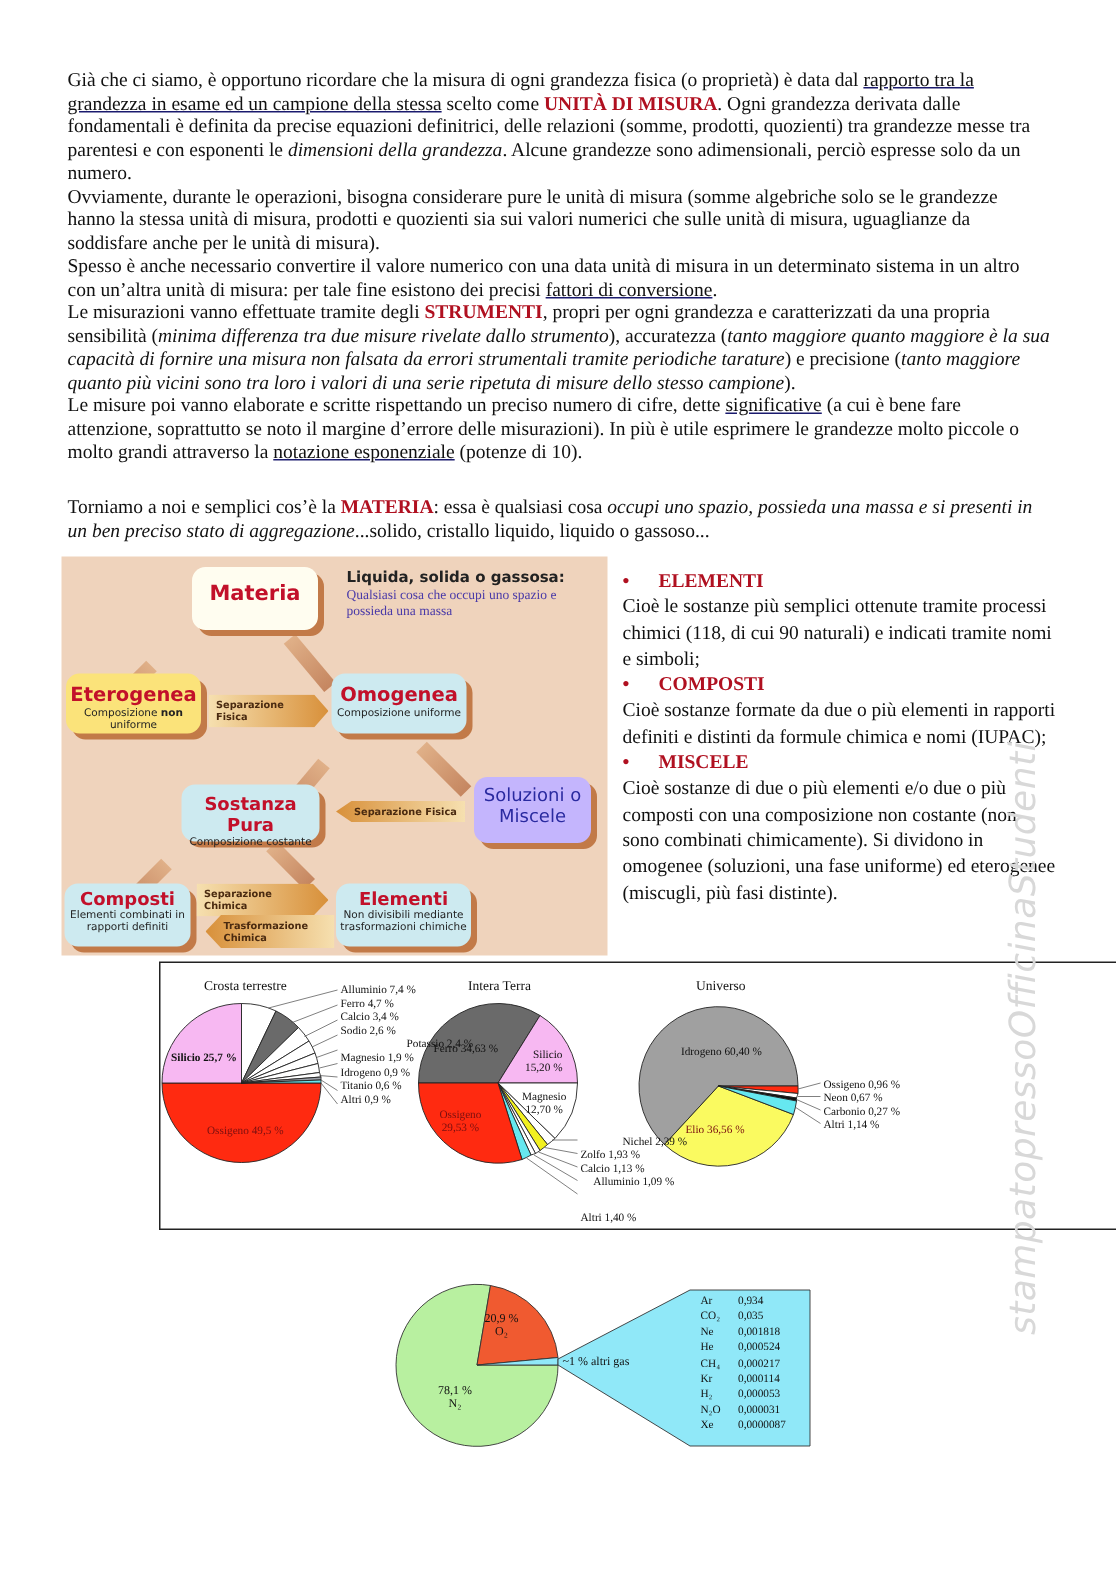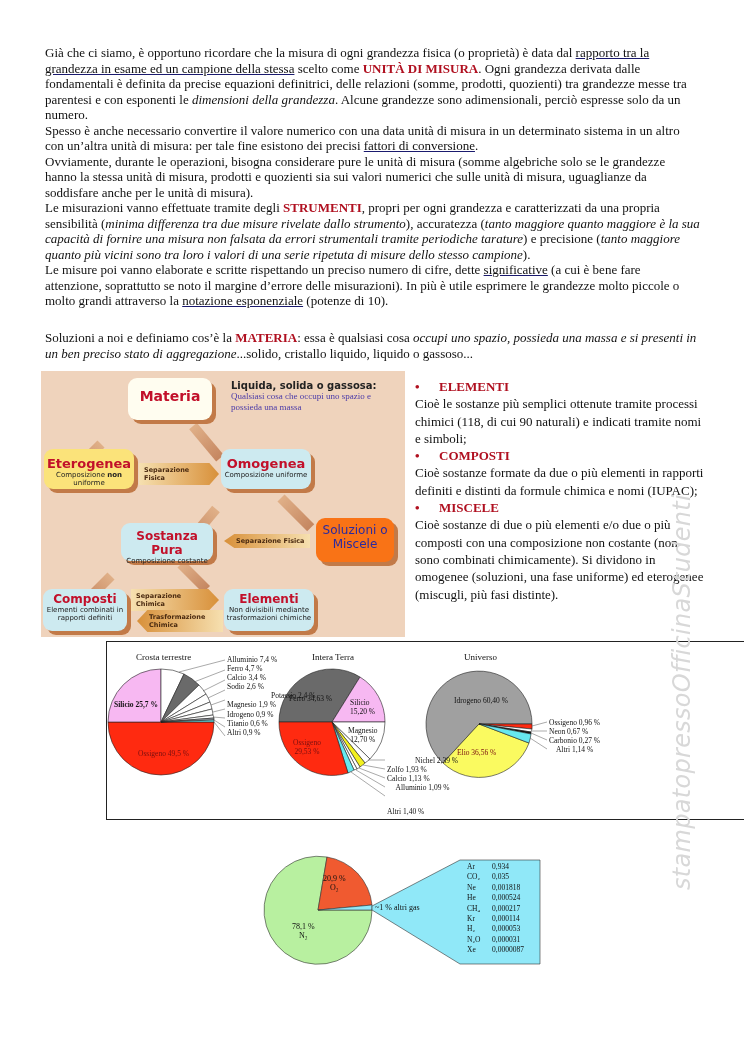--- a/index.html
+++ b/index.html
@@ -35,28 +35,28 @@
   .air { position: absolute; left: 255px; top: 850px; width: 290px; height: 120px; }
   .gas-table { position: absolute; font-size: 7.5px; font-family: "Liberation Serif", serif; line-height: 10.4px; }
 
   .watermark { position: absolute; left: 668px; top: 890px; transform: rotate(-90deg); transform-origin: 0 0; font-family: "DejaVu Sans", sans-serif; font-style: italic; font-size: 24px; color: #d8d8d8; white-space: nowrap; letter-spacing: 0.3px; }
 </style>
 </head>
 <body>
 
 <div class="text-block" style="top:45px;">
   <p><span>Già che ci siamo, è opportuno ricordare che la misura di ogni grandezza fisica (o proprietà) è data dal </span><span class="link"><span style="color:#111">rapporto tra la grandezza in esame ed un campione della stessa</span></span><span> scelto come </span><span class="red-bold">UNITÀ DI MISURA</span><span>. Ogni grandezza derivata dalle fondamentali è definita da precise equazioni definitrici, delle relazioni (somme, prodotti, quozienti) tra grandezze messe tra parentesi e con esponenti le </span><em>dimensioni della grandezza</em><span>. Alcune grandezze sono adimensionali, perciò espresse solo da un numero.</span></p>
+  <p>Ovviamente, durante le operazioni, bisogna considerare pure le unità di misura (somme algebriche solo se le grandezze hanno la stessa unità di misura, prodotti e quozienti sia sui valori numerici che sulle unità di misura, uguaglianze da soddisfare anche per le unità di misura).</p>
   <p><span>Spesso è anche necessario convertire il valore numerico con una data unità di misura in un determinato sistema in un altro con un’altra unità di misura: per tale fine esistono dei precisi </span><span class="link"><span style="color:#111">fattori di conversione</span></span><span>.</span></p>
-  <p>Ovviamente, durante le operazioni, bisogna considerare pure le unità di misura (somme algebriche solo se le grandezze hanno la stessa unità di misura, prodotti e quozienti sia sui valori numerici che sulle unità di misura, uguaglianze da soddisfare anche per le unità di misura).</p>
   <p><span>Le misurazioni vanno effettuate tramite degli </span><span class="red-bold">STRUMENTI</span><span>, propri per ogni grandezza e caratterizzati da una propria sensibilità (</span><em>minima differenza tra due misure rivelate dallo strumento</em><span>), accuratezza (</span><em>tanto maggiore quanto maggiore è la sua capacità di fornire una misura non falsata da errori strumentali tramite periodiche tarature</em><span>) e precisione (</span><em>tanto maggiore quanto più vicini sono tra loro i valori di una serie ripetuta di misure dello stesso campione</em><span>).</span></p>
   <p><span>Le misure poi vanno elaborate e scritte rispettando un preciso numero di cifre, dette </span><span class="link"><span style="color:#111">significative</span></span><span> (a cui è bene fare attenzione, soprattutto se noto il margine d’errore delle misurazioni). In più è utile esprimere le grandezze molto piccole o molto grandi attraverso la </span><span class="link"><span style="color:#111">notazione esponenziale</span></span><span> (potenze di 10).</span></p>
 </div>
 
 <div class="text-block" style="top:330px;">
-  <p><span>Soluzioni a noi e definiamo cos’è la </span><span class="red-bold">MATERIA</span><span>: essa è qualsiasi cosa </span><em>occupi uno spazio, possieda una massa e si presenti in un ben preciso stato di aggregazione</em><span>...solido, cristallo liquido, liquido o gassoso...</span></p>
+  <p><span>Torniamo a noi e semplici cos’è la </span><span class="red-bold">MATERIA</span><span>: essa è qualsiasi cosa </span><em>occupi uno spazio, possieda una massa e si presenti in un ben preciso stato di aggregazione</em><span>...solido, cristallo liquido, liquido o gassoso...</span></p>
 </div>
 
 <div class="diagram">
 
   <div class="connector" style="left:60px;top:68px;width:40px;transform:rotate(135deg);"></div>
   <div class="connector" style="left:152px;top:50px;width:42px;transform:rotate(50deg);"></div>
   <div class="connector" style="left:175px;top:133px;width:42px;transform:rotate(130deg);"></div>
   <div class="connector" style="left:240px;top:122px;width:42px;transform:rotate(45deg);"></div>
   <div class="connector" style="left:70px;top:200px;width:36px;transform:rotate(135deg);"></div>
   <div class="connector" style="left:140px;top:188px;width:36px;transform:rotate(45deg);"></div>
@@ -79,21 +79,21 @@
     <div class="t" style="font-size:13px;margin-top:7px;">Omogenea</div>
     <div class="s">Composizione uniforme</div>
   </div>
 
   <div class="dbox" style="left:80px;top:152px;width:92px;height:38px;background:#cdeaf0;">
     <div class="t" style="font-size:12px;margin-top:6px;">Sostanza Pura</div>
     <div class="s">Composizione costante</div>
   </div>
   <div class="arrow-lbl left" style="left:183px;top:163px;width:86px;">Separazione Fisica</div>
 
-  <div class="dbox" style="left:275px;top:147px;width:78px;height:44px;background:#f97316;">
+  <div class="dbox" style="left:275px;top:147px;width:78px;height:44px;background:#c4b5fd;">
     <div style="font-size:12px;color:#2a2aa0;margin-top:5px;line-height:14px;padding:0 6px;">Soluzioni o Miscele</div>
   </div>
 
   <div class="dbox" style="left:2px;top:218px;width:84px;height:42px;background:#cdeaf0;">
     <div class="t" style="font-size:12px;margin-top:3px;">Composti</div>
     <div class="s" style="line-height:8px;">Elementi combinati in rapporti definiti</div>
   </div>
   <div class="arrow-lbl" style="left:90px;top:218px;width:88px;">Separazione Chimica</div>
   <div class="arrow-lbl left" style="left:96px;top:239px;width:86px;">Trasformazione Chimica</div>
 
@@ -194,21 +194,21 @@
     <div class="clabel" style="position:static;">Sodio 2,6 %</div>
     <div class="clabel" style="position:static;padding-left:44px;">Potassio 2,4 %</div>
     <div class="clabel" style="position:static;">Magnesio 1,9 %</div>
     <div class="clabel" style="position:static;">Idrogeno 0,9 %</div>
     <div class="clabel" style="position:static;">Titanio 0,6 %</div>
     <div class="clabel" style="position:static;">Altri 0,9 %</div>
   </div>
 
   <div class="ctitle" style="left:205px;top:10px;">Intera Terra</div>
   <div class="clabel" style="left:182px;top:52px;">Ferro 34,63 %</div>
-  <div class="clabel" style="left:243px;top:56px;text-align:left;">
+  <div class="clabel" style="left:243px;top:56px;text-align:right;">
       <div>Silicio</div>
       <div>15,20 %</div>
     </div>
   <div class="clabel" style="left:241px;top:84px;text-align:center;">
       <div>Magnesio</div>
       <div>12,70 %</div>
     </div>
   <div class="clabel" style="left:186px;top:96px;text-align:center;color:#7a1010;">
       <div>Ossigeno</div>
       <div>29,53 %</div>
@@ -221,21 +221,21 @@
     <div class="clabel" style="position:static;margin-top:15px;">Altri 1,40 %</div>
   </div>
 
   <div class="ctitle" style="left:357px;top:10px;">Universo</div>
   <div class="clabel" style="left:347px;top:54px;">Idrogeno 60,40 %</div>
   <div class="clabel" style="left:350px;top:106px;color:#7a1010;">Elio 36,56 %</div>
   <div style="position:absolute;left:442px;top:76px;line-height:9.1px;">
     <div class="clabel" style="position:static;">Ossigeno 0,96 %</div>
     <div class="clabel" style="position:static;">Neon 0,67 %</div>
     <div class="clabel" style="position:static;">Carbonio 0,27 %</div>
-    <div class="clabel" style="position:static;text-align:center;">Altri 1,14 %</div>
+    <div class="clabel" style="position:static;">Altri 1,14 %</div>
   </div>
 </div>
 
 <div class="air">
   <svg width="290" height="120" style="position:absolute;left:0;top:0;">
     <path d="M63,60 L117,60 A54,54 0 1,1 72,7 Z" fill="#b8f0a0" stroke="#333" stroke-width="0.6"></path>
     <path d="M63,60 L72,7 A54,54 0 0,1 117,55 Z" fill="#f05a30" stroke="#333" stroke-width="0.6"></path>
     <path d="M63,60 L117,55 A54,54 0 0,1 117,60 Z" fill="#90e8f8" stroke="#333" stroke-width="0.6"></path>
     <polygon points="117,56 205,10 285,10 285,114 205,114 117,60" fill="#90e8f8" stroke="#333" stroke-width="0.6"></polygon>
   </svg>

